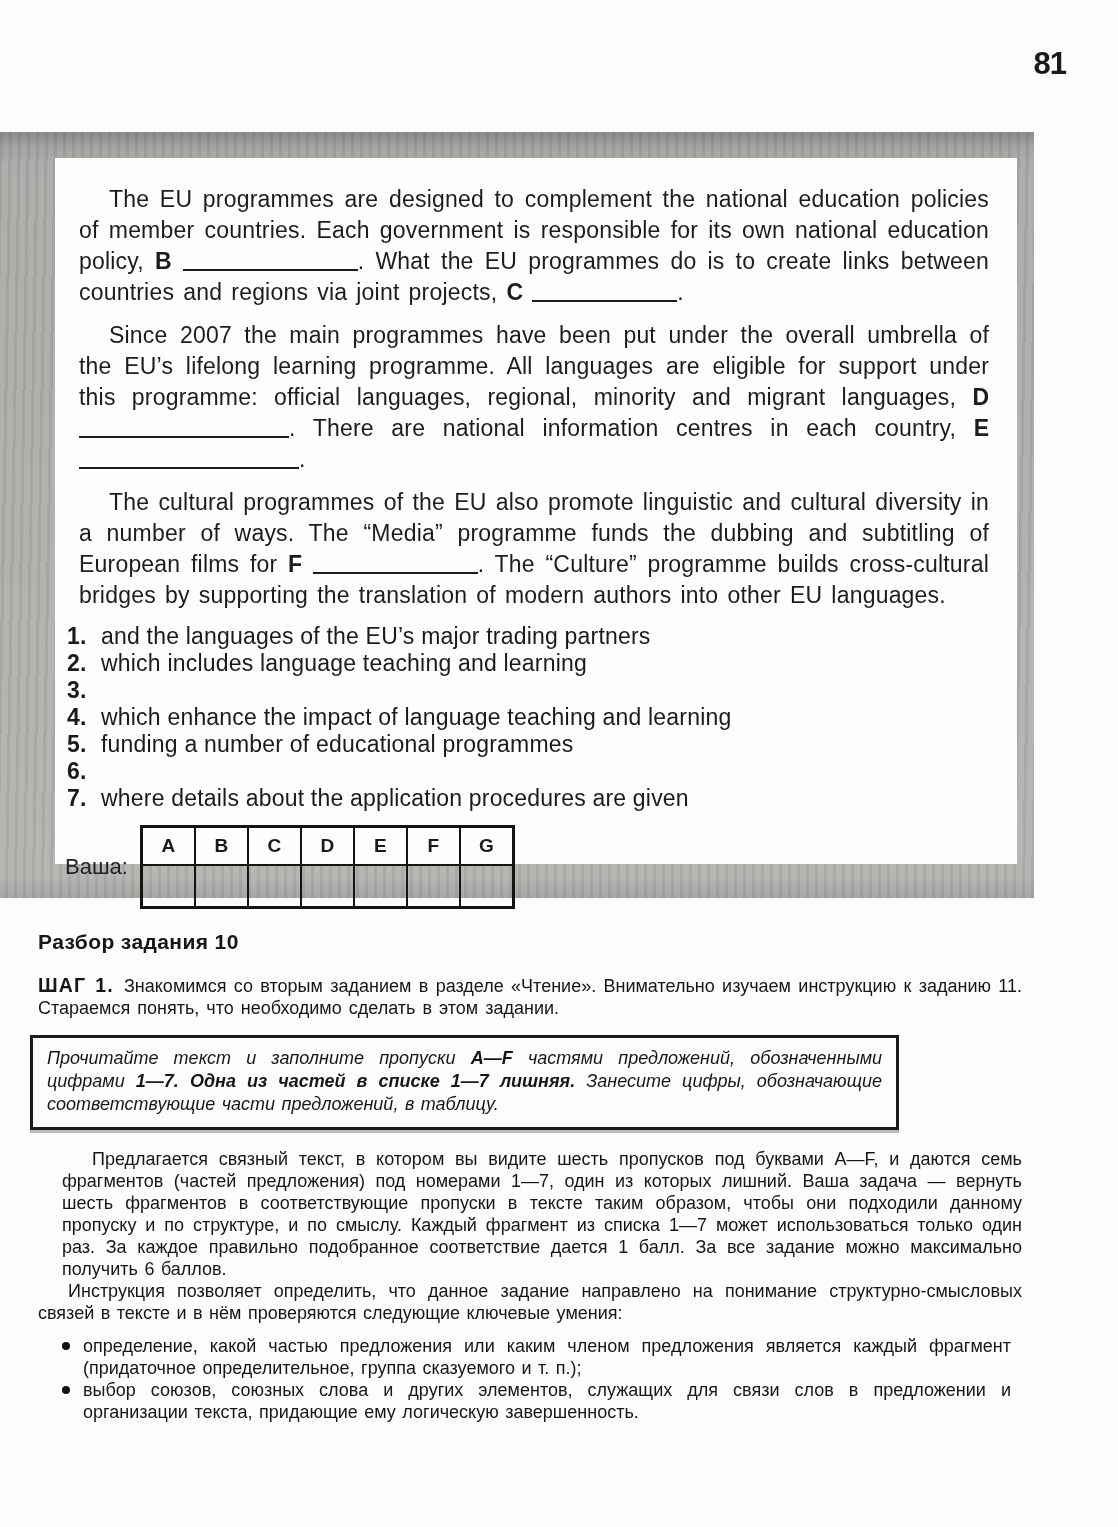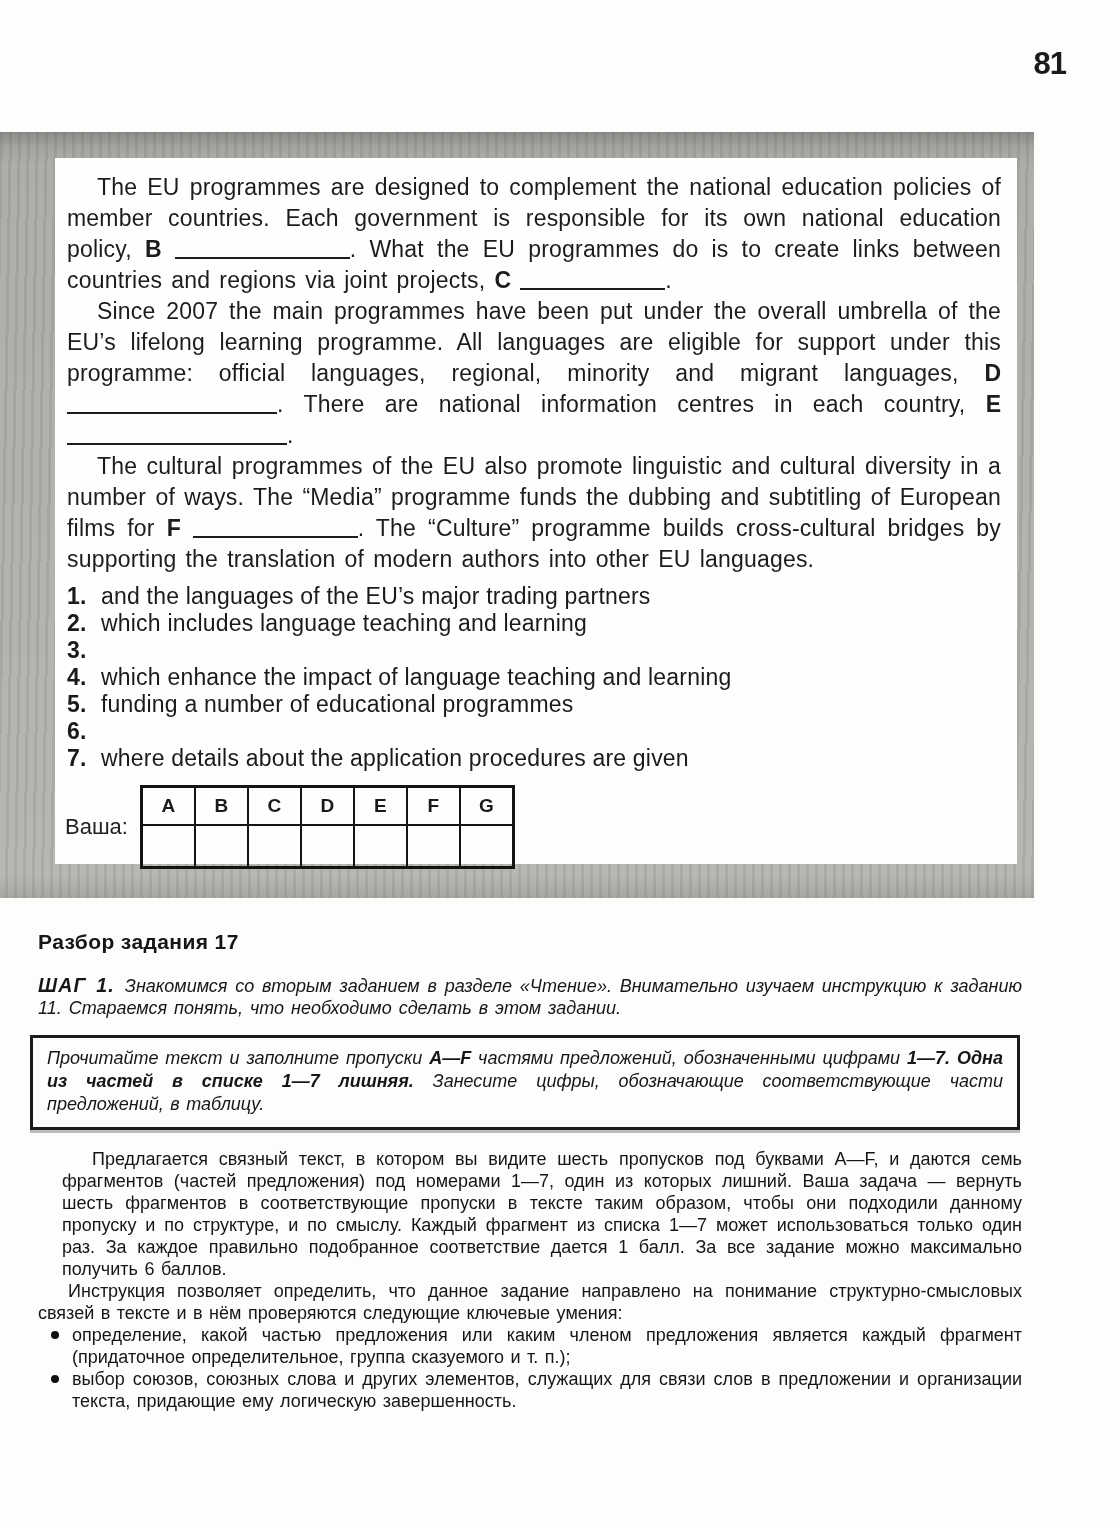--- a/index.html
+++ b/index.html
@@ -45,21 +45,21 @@
     position: absolute;
     left: 55px;
     top: 158px;
     width: 962px;
     height: 706px;
     box-sizing: border-box;
     background: #fefefe;
     padding: 14px 16px 0 12px;
   }
   .en-p {
-    margin: 0;
+    margin: 12px;
     font-size: 23px;
     line-height: 31px;
     text-align: justify;
     text-indent: 30px;
     word-spacing: 2.5px;
     letter-spacing: 0.2px;
     color: #1c1c1c;
   }
   .gap-letter {
     font-weight: 700;
@@ -140,31 +140,30 @@
     font-size: 21px;
     font-weight: 700;
     letter-spacing: 0.4px;
   }
   .step-p {
     margin: 20px 0 0 0;
     font-size: 18px;
     line-height: 22px;
     text-align: justify;
     word-spacing: 2px;
-    font-style: italic;
   }
   .step-label {
     font-weight: 700;
     font-size: 19.5px;
     letter-spacing: 1.2px;
     padding-right: 10px;
   }
   .instr-box {
     margin: 16px 10px 0 -8px;
-    width: 990px;
+    width: 869px;
     box-sizing: border-box;
     border: 3px solid #1b1b1b;
     box-shadow: 0 3px 0 rgba(0,0,0,0.25);
     padding: 9px 14px 11px 14px;
     font-style: italic;
     font-size: 18px;
     line-height: 23px;
     text-align: justify;
     word-spacing: 1.5px;
   }
@@ -173,21 +172,21 @@
     margin: 0;
     font-size: 18px;
     line-height: 22px;
     text-align: justify;
     text-indent: 30px;
     word-spacing: 1.5px;
   }
   .an-p.first { margin-top: 18px; margin-left: 24px; }
   .bullets {
     list-style: none;
-    margin: 0;
+    margin: 11px;
     padding: 0;
   }
   .bullets li {
     position: relative;
     padding-left: 34px;
     font-size: 18px;
     line-height: 22px;
     text-align: justify;
     word-spacing: 1.5px;
   }
@@ -268,21 +267,21 @@
         <td></td>
         <td></td>
       </tr>
     </tbody>
       </table>
   </div>
 </div>
 
 <div class="analysis">
 
-  <h2 class="analysis-heading">Разбор задания 17</h2>
+  <h2 class="analysis-heading">Разбор задания 10</h2>
 
   <p class="step-p"><span class="step-label">ШАГ 1.</span><span>Знакомимся со вторым заданием в разделе «Чтение». Внимательно изучаем инструкцию к заданию 11. Стараемся понять, что необходимо сделать в этом задании.</span></p>
 
   <div class="instr-box"><span>Прочитайте текст и заполните пропуски </span><span class="bi">A—F</span><span> частями предложений, обозначенными цифрами </span><span class="bi">1—7.</span><span class="bi"> Одна из частей в списке 1—7 лишняя.</span><span> Занесите цифры, обозначающие соответствующие части предложений, в таблицу.</span></div>
 
   <p class="an-p first">Предлагается связный текст, в котором вы видите шесть пропусков под буквами A—F, и даются семь фрагментов (частей предложения) под номерами 1—7, один из которых лишний. Ваша задача — вернуть шесть фрагментов в соответствующие пропуски в тексте таким образом, чтобы они подходили данному пропуску и по структуре, и по смыслу. Каждый фрагмент из списка 1—7 может использоваться только один раз. За каждое правильно подобранное соответствие дается 1 балл. За все задание можно максимально получить 6 баллов.</p>
   <p class="an-p">Инструкция позволяет определить, что данное задание направлено на понимание структурно-смысловых связей в тексте и в нём проверяются следующие ключевые умения:</p>
 
   <ul class="bullets">
     <li>определение, какой частью предложения или каким членом предложения является каждый фрагмент (придаточное определительное, группа сказуемого и т. п.);</li>

